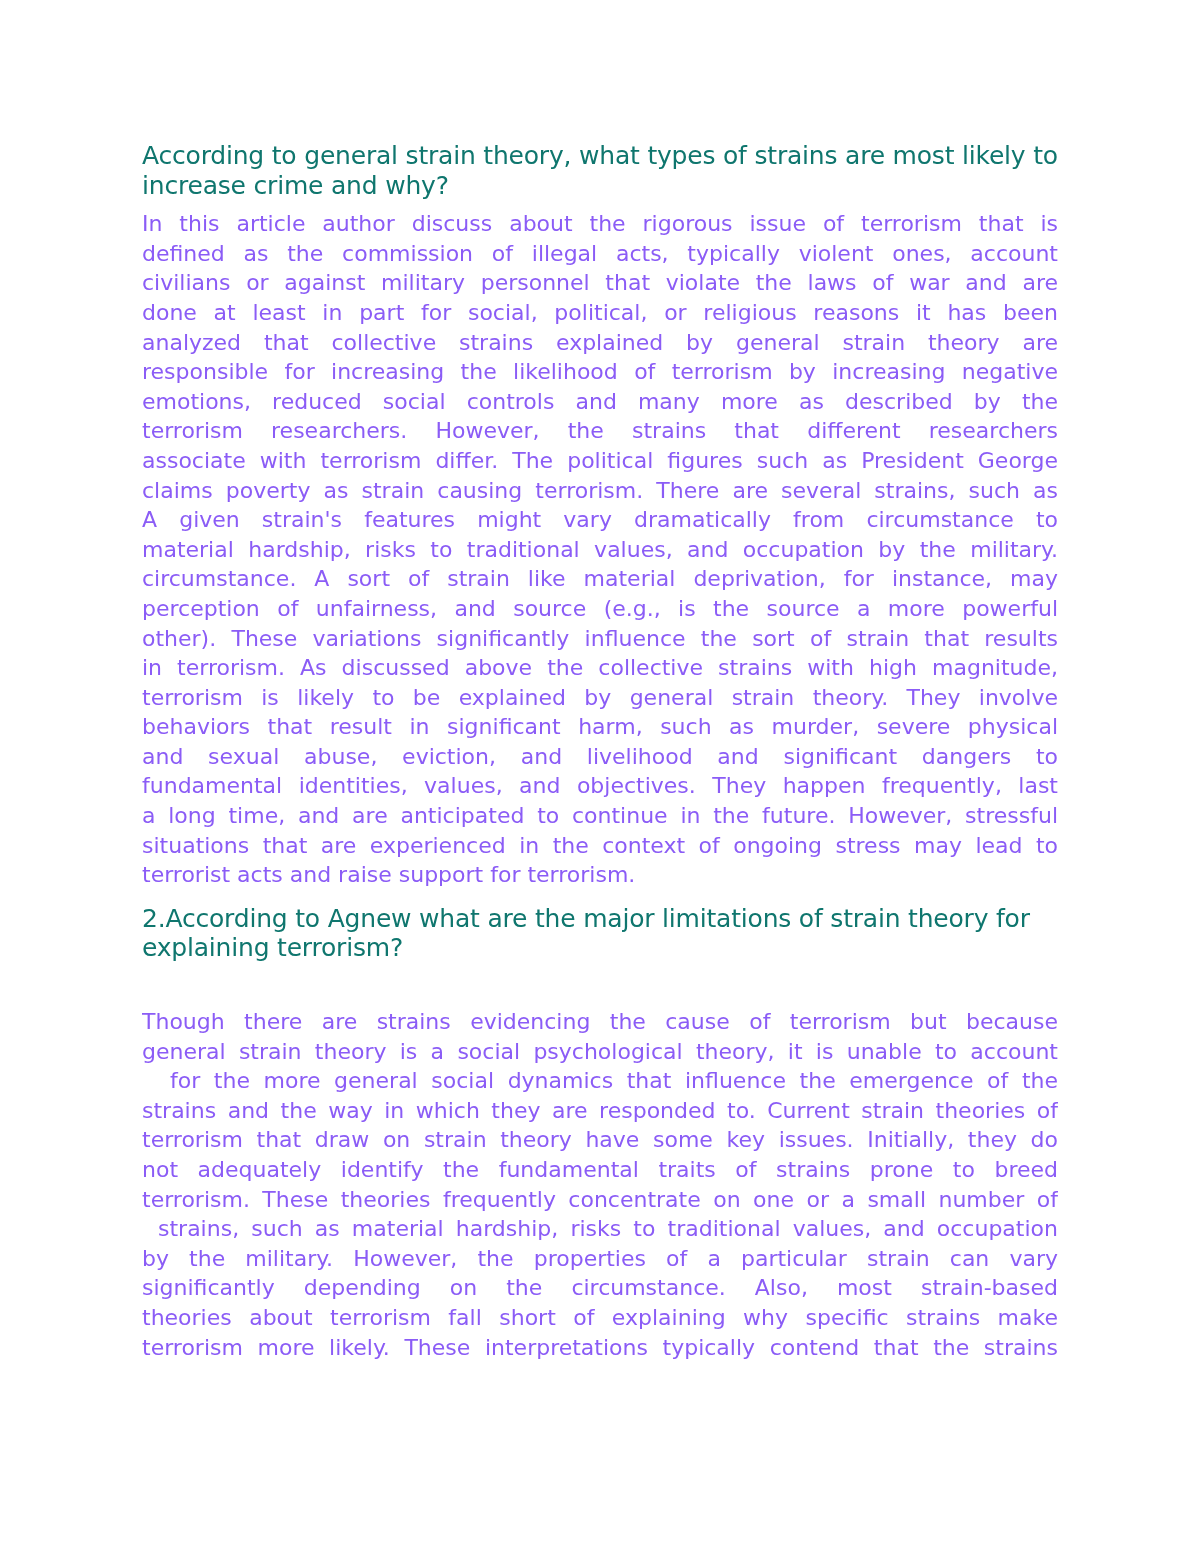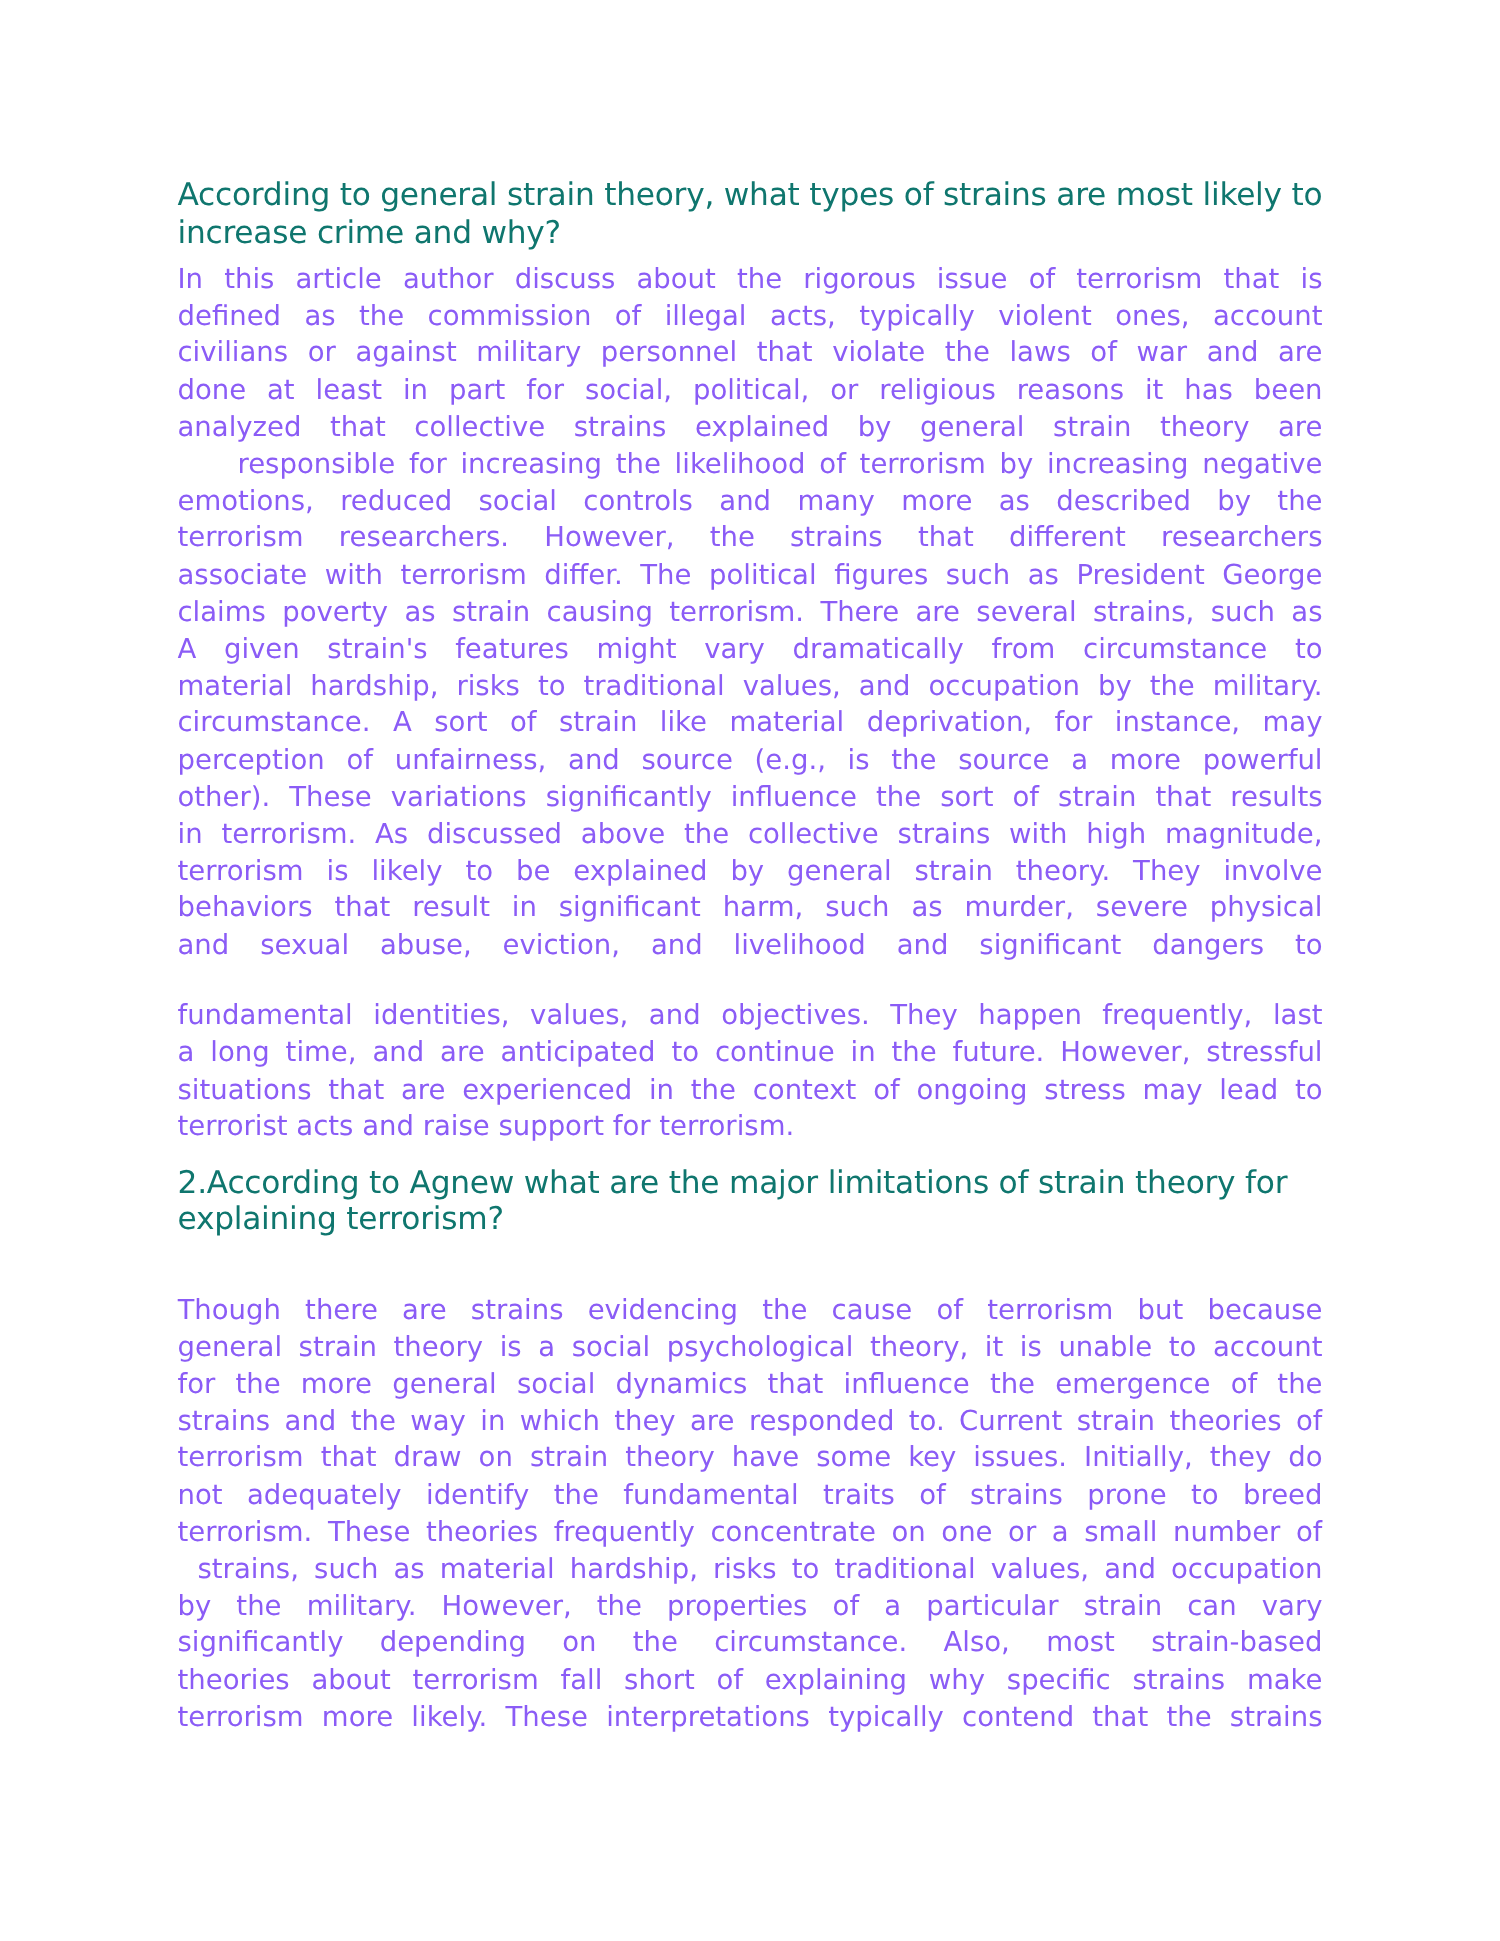--- a/index.html
+++ b/index.html
@@ -25,53 +25,53 @@
   </div>
 
   <div class="gap-after-q1"></div>
 
   <div class="para">
     <span class="ln" style="display: block;">In this article author discuss about the rigorous issue of terrorism that is</span>
     <span class="ln" style="display: block;">defined as the commission of illegal acts, typically violent ones, account</span>
     <span class="ln" style="display: block;">civilians or against military personnel that violate the laws of war and are</span>
     <span class="ln" style="display: block;">done at least in part for social, political, or religious reasons it has been</span>
     <span class="ln" style="display: block;">analyzed that collective strains explained by general strain theory are</span>
-    <span class="ln" style="display: block; margin-left: 48px;">responsible for  increasing  the likelihood of terrorism by increasing negative</span>
+    <span class="ln" style="display: block;">responsible for  increasing  the likelihood of terrorism by increasing negative</span>
     <span class="ln" style="display: block;">emotions, reduced social controls and many more as described by the</span>
     <span class="ln" style="display: block;">terrorism researchers. However, the strains that different researchers</span>
     <span class="ln" style="display: block;">associate with terrorism differ. The political figures such as President George</span>
     <span class="ln" style="display: block;">claims poverty as strain causing terrorism. There are several strains, such as</span>
     <span class="ln" style="display: block;">A given strain's features might vary dramatically from circumstance to</span>
     <span class="ln" style="display: block;">material hardship, risks to traditional values, and occupation by the military.</span>
     <span class="ln" style="display: block;">circumstance. A sort of strain like material deprivation, for instance, may</span>
     <span class="ln" style="display: block;">perception of unfairness, and source (e.g., is the source a more powerful</span>
     <span class="ln" style="display: block;">other). These variations significantly influence the sort of strain that results</span>
     <span class="ln" style="display: block;">in terrorism. As discussed above the collective strains with high magnitude,</span>
     <span class="ln" style="display: block;">terrorism is likely to be explained by general strain theory. They involve</span>
     <span class="ln" style="display: block;">behaviors that result in significant harm, such as murder, severe physical</span>
     <span class="ln" style="display: block;">and sexual abuse, eviction, and livelihood and significant dangers to</span>
-    <span class="ln" style="display: block; margin-top: 27px;">fundamental identities, values, and objectives. They happen frequently, last</span>
+    <span class="ln" style="display: block;">fundamental identities, values, and objectives. They happen frequently, last</span>
     <span class="ln" style="display: block;">a long time, and are anticipated to continue in the future. However, stressful</span>
     <span class="ln" style="display: block;">situations that are experienced in the context of ongoing stress may lead to</span>
     <span class="ln last" style="display: block;">terrorist acts and raise support for terrorism.</span>
   </div>
 
   <div class="gap-after-p1"></div>
 
   <div class="q">
     <span class="ln" style="display: block;">2.According to Agnew what are the major limitations of strain theory for</span>
     <span class="ln" style="display: block;">explaining terrorism?</span>
   </div>
 
   <div class="gap-after-q2"></div>
 
   <div class="para">
     <span class="ln" style="display: block;">Though there are strains evidencing the cause of terrorism but because</span>
     <span class="ln" style="display: block;">general strain theory is a social psychological theory, it is unable to account</span>
-    <span class="ln" style="display: block;">for the more general social dynamics that influence the emergence of the</span>
+    <span class="ln" style="display: block; margin-left: 28px;">for the more general social dynamics that influence the emergence of the</span>
     <span class="ln" style="display: block;">strains and the way in which they are responded to. Current strain theories of</span>
     <span class="ln" style="display: block;">terrorism that draw on strain theory have some key issues. Initially, they do</span>
     <span class="ln" style="display: block;">not adequately identify the fundamental traits of strains prone to breed</span>
     <span class="ln" style="display: block;">terrorism. These theories frequently concentrate on one or a small number of</span>
     <span class="ln" style="display: block; margin-left: 16px;">strains, such as material hardship, risks to traditional values, and occupation</span>
     <span class="ln" style="display: block;">by the military. However, the properties of a particular strain can vary</span>
     <span class="ln" style="display: block;">significantly depending on the circumstance. Also, most strain-based</span>
     <span class="ln" style="display: block;">theories about terrorism fall short of explaining why specific strains make</span>
     <span class="ln" style="display: block;">terrorism more likely. These interpretations typically contend that the strains</span>
   </div>

